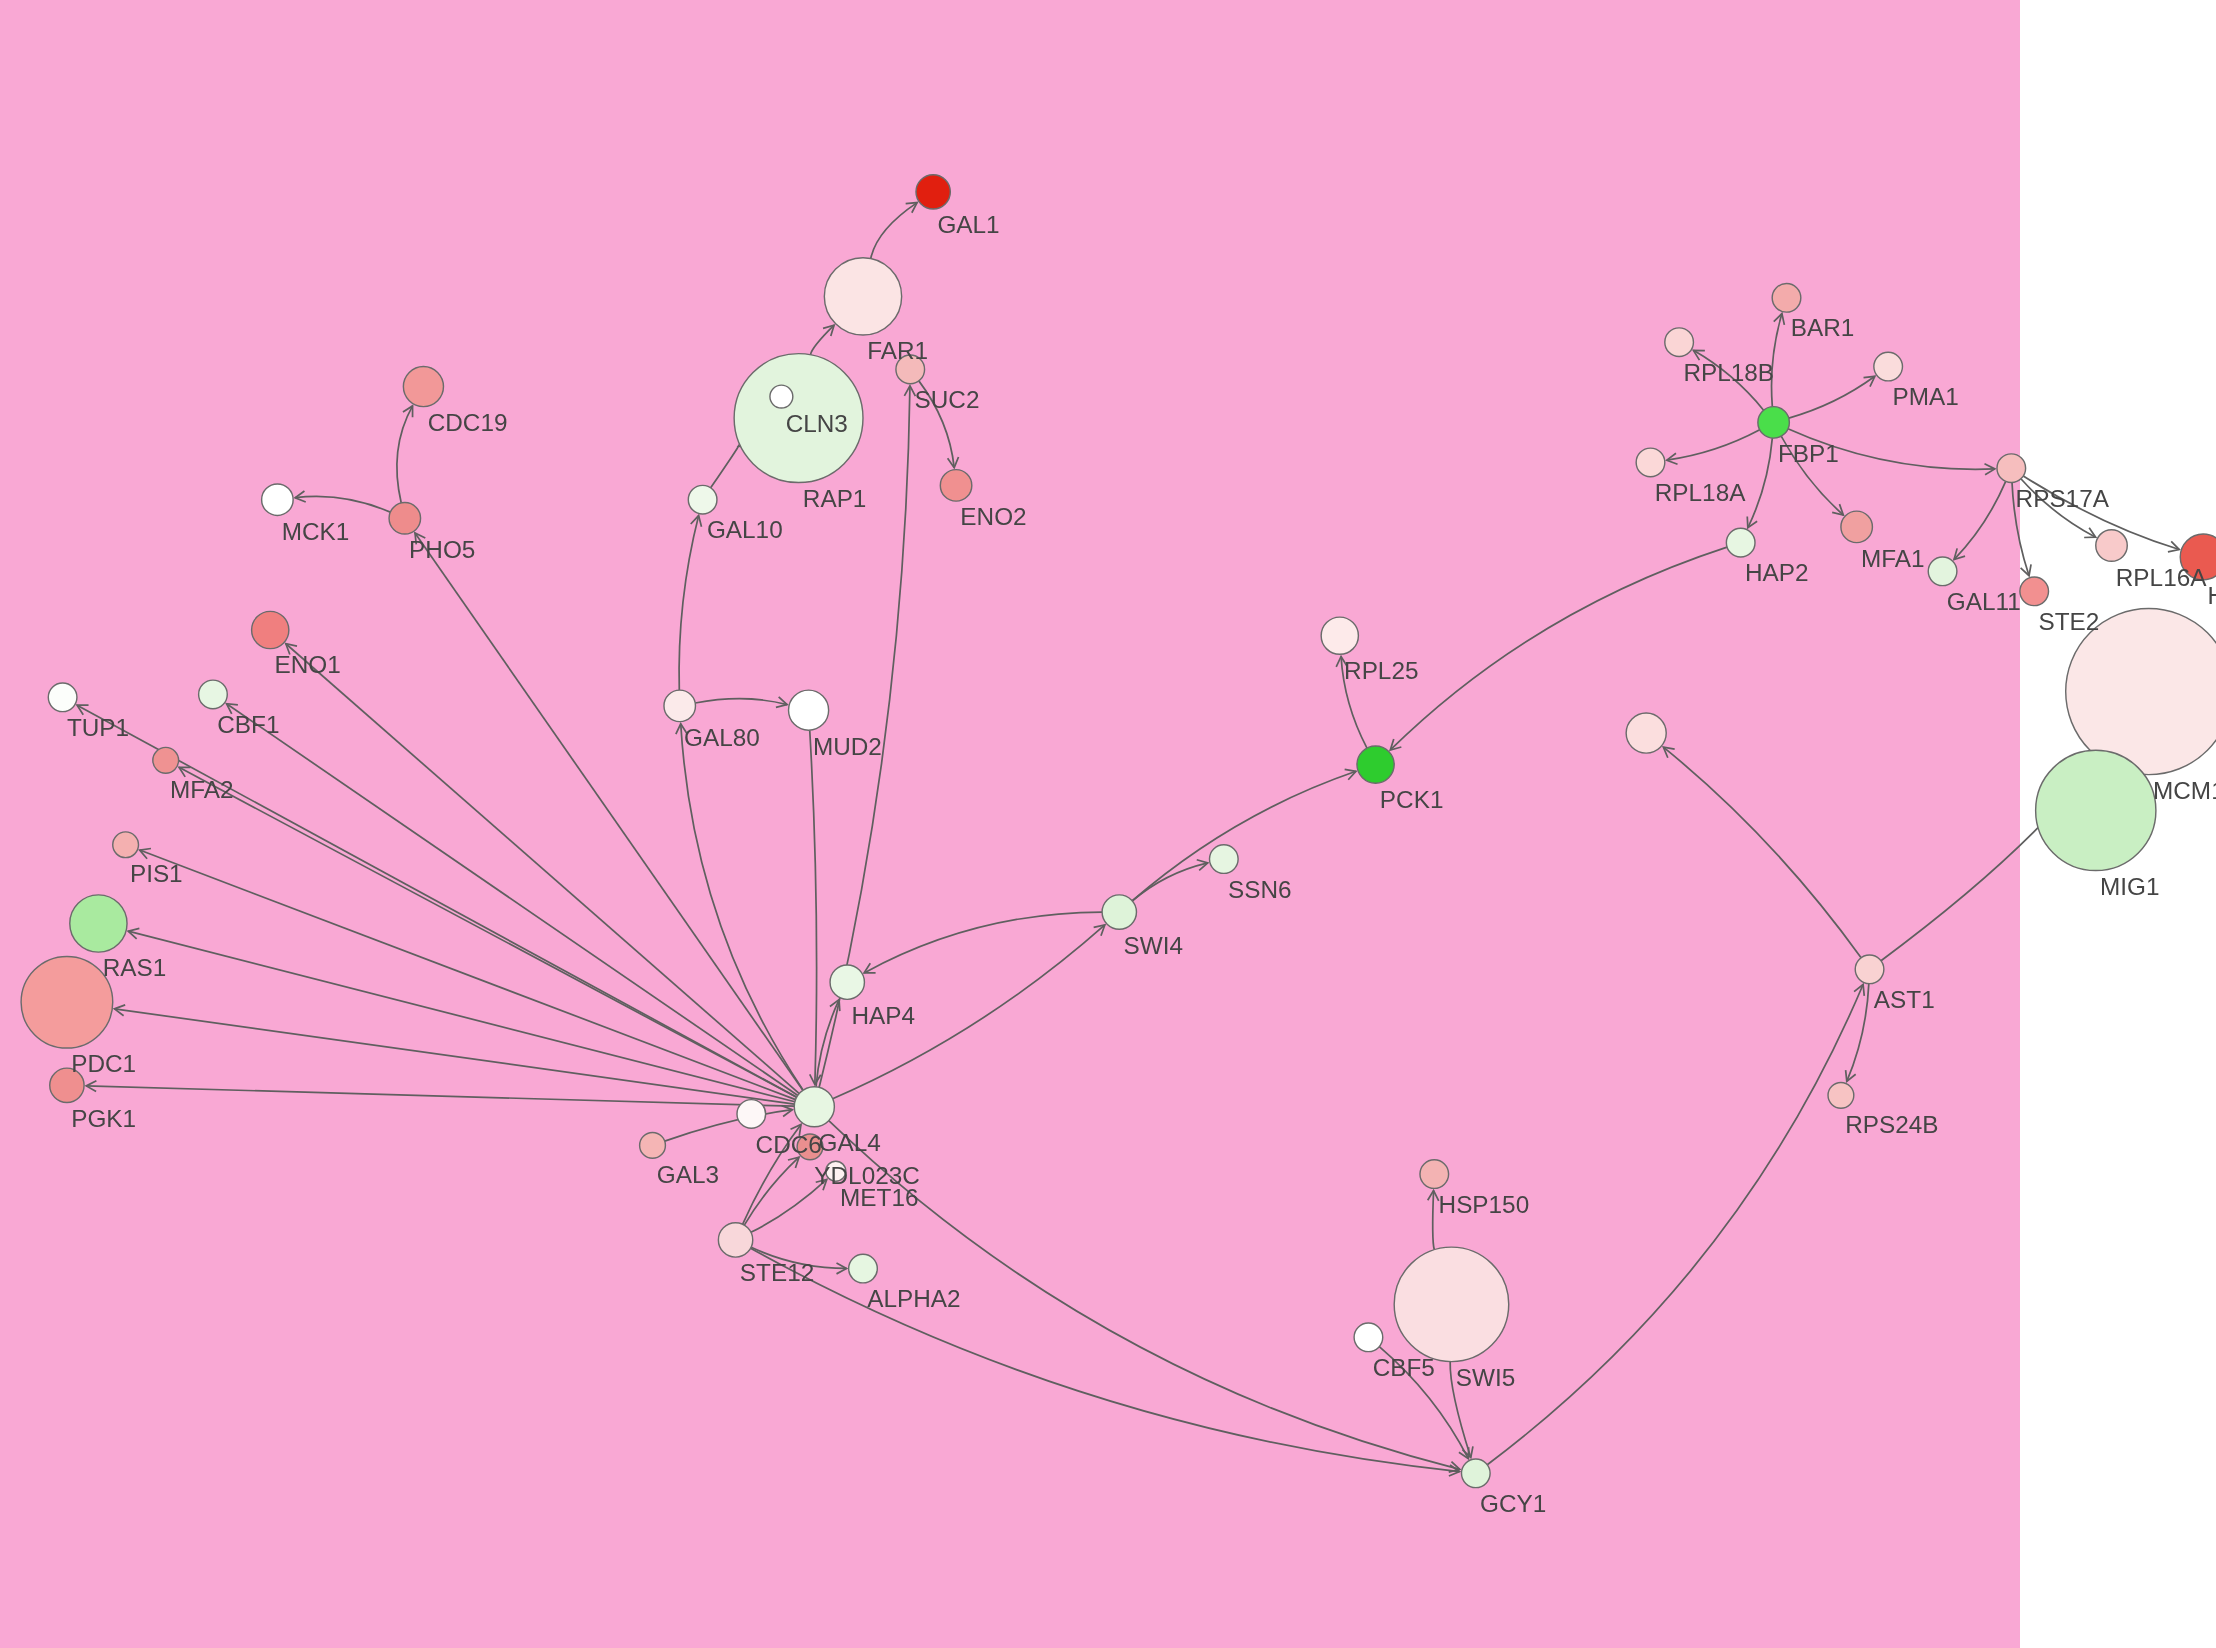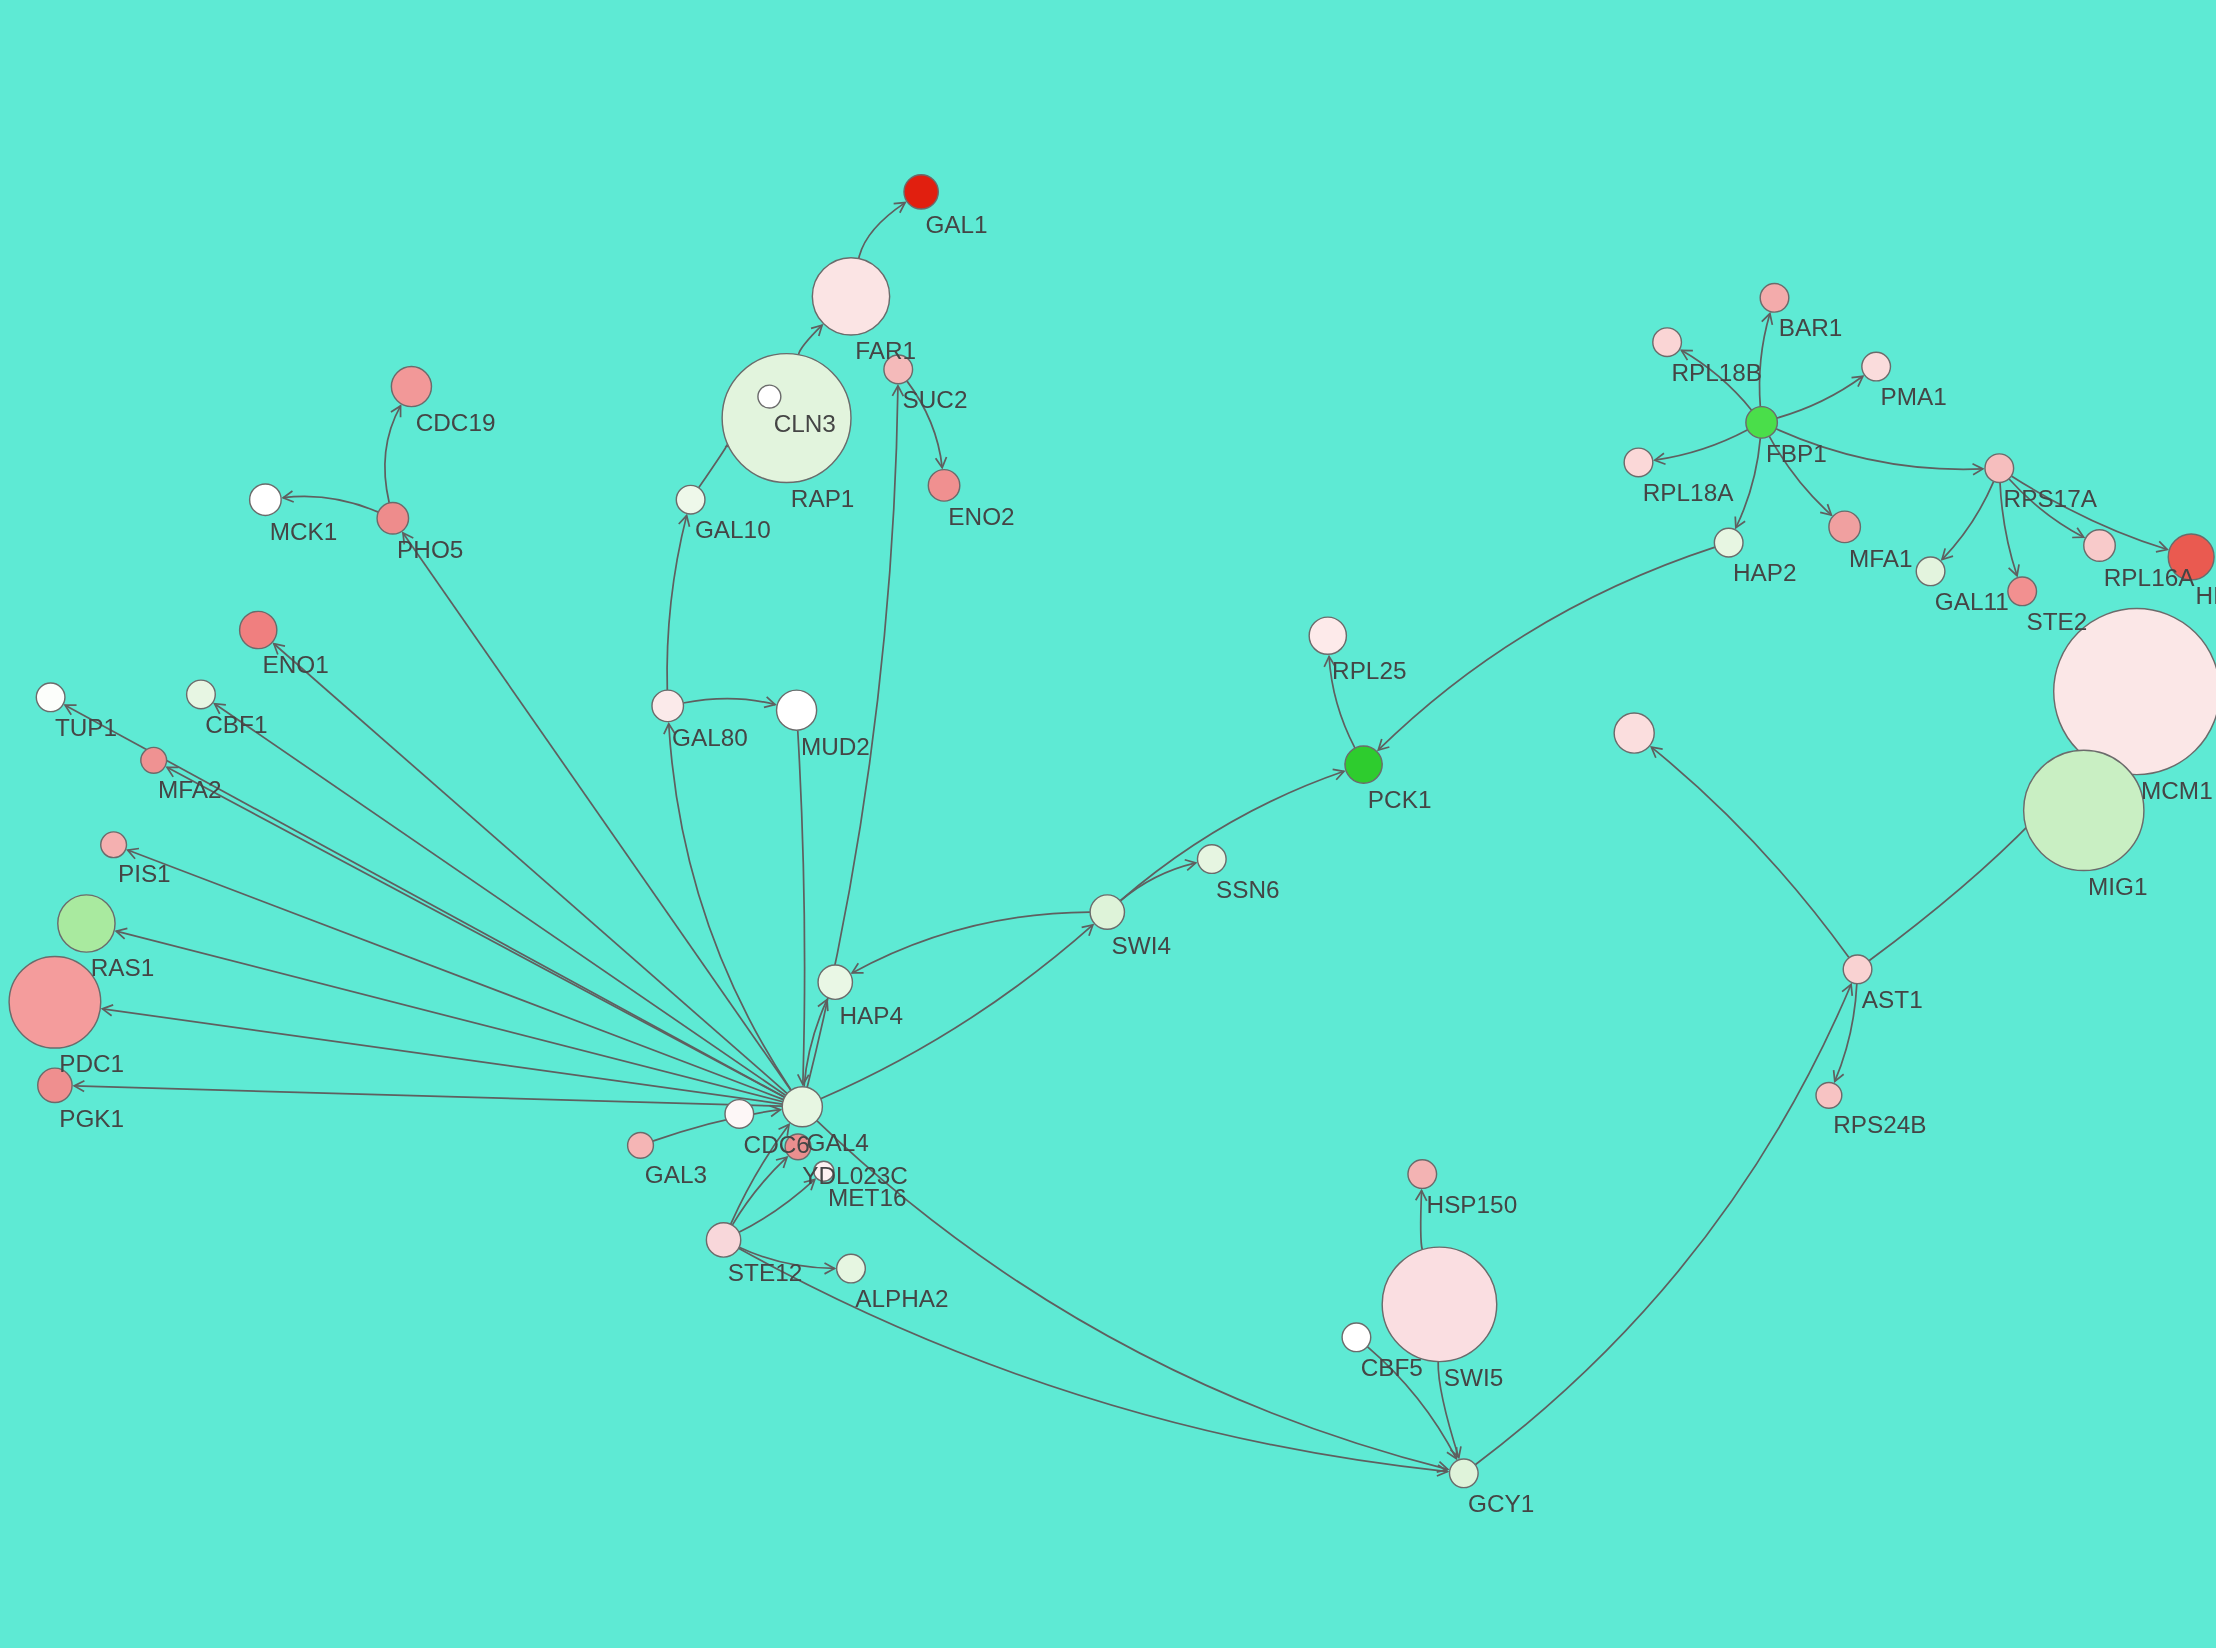--- a/index.html
+++ b/index.html
@@ -5,23 +5,24 @@
   html, body {
     margin: 0;
     padding: 0;
     background: #ffffff;
     width: 2216px;
     height: 1648px;
     overflow: hidden;
     font-family: "Liberation Sans", sans-serif;
   }
   #canvas-wrap {
-    width: 2216px;
+    width: 2008px;
     height: 1648px;
-    background: #5eead4;
+    background: #f9a8d4;
+    padding-left: 12px;
   }
   svg text {
     font-family: "Liberation Sans", sans-serif;
     font-size: 17px;
     fill: #454545;
     user-select: none;
   }
   svg path.edge { fill: none; stroke-width: 1.2px; }
   svg path.arrow { fill: none; stroke-width: 1.2px; }
   svg circle.node { stroke-width: 1px; }

